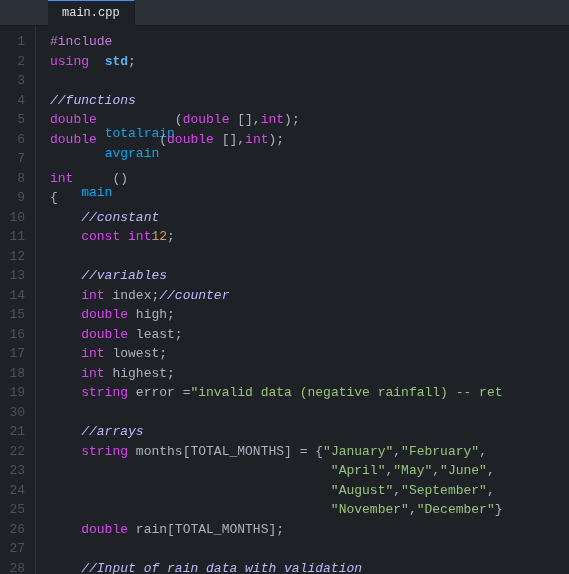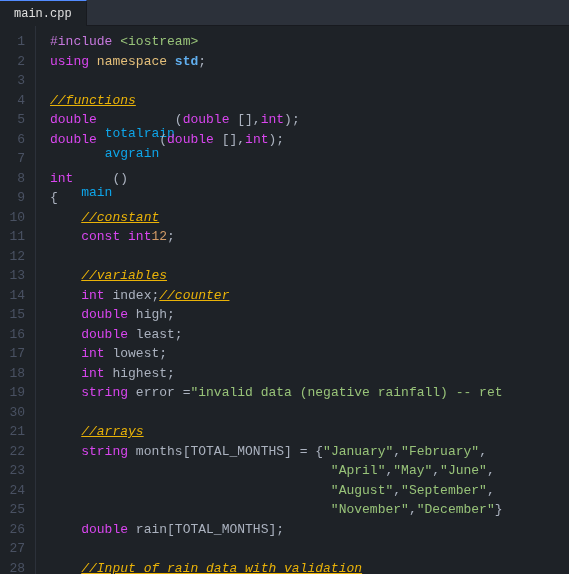--- a/index.html
+++ b/index.html
@@ -13,23 +13,24 @@
       font-family: 'Courier New', Courier, monospace;
       font-size: 13px;
       width: 569px;
       height: 574px;
       overflow: hidden;
     }
 
     .tab-bar {
       background-color: #2c313a;
       display: flex;
-      align-items: flex-start;
+      align-items: center;
       height: 26px;
       border-bottom: 1px solid #181a1f;
+      padding-left: 48px;
     }
 
     .tab {
       background-color: #3b4048;
       color: #abb2bf;
       padding: 4px 14px;
       font-size: 12px;
       height: 26px;
       display: flex;
       align-items: center;
@@ -81,21 +82,21 @@
       white-space: nowrap;
     }
 
     
     .c-include { color: #c678dd; } 
     .c-header { color: #98c379; }  
     .c-keyword { color: #d946ef; } 
     .c-ns { color: #e5c07b; }      
     .c-std { color: #61afef; font-weight: bold; }     
     .c-default { color: #abb2bf; } 
-    .c-comment { color: #eab308; font-style: italic; text-decoration: underline; } 
+    .c-comment { color: #c4b5fd; font-style: italic; } 
     .c-func { color: #0ea5e9; margin-top: 28px; }    
     .c-number { color: #d19a66; }  
     .c-string { color: #98c379; }
   </style>
 </head>
 <body>
 
 <div>
   <div class="tab-bar">
     <div class="tab active">
@@ -134,27 +135,25 @@
       <div>27</div>
       <div>28</div>
 
     </div>
 
     <div class="code-content">
 
       <div class="code-line">
         <span class="c-include">#include</span>
         <span class="c-default">&nbsp;</span>
-        <span class="c-header">&lt;iostream&gt;</span>
       </div>
 
       <div class="code-line">
         <span class="c-keyword">using</span>
         <span class="c-default">&nbsp;</span>
-        <span class="c-ns">namespace</span>
         <span class="c-default">&nbsp;</span>
         <span class="c-std">std</span>
         <span class="c-default">;</span>
       </div>
 
       <div class="code-line">&nbsp;</div>
 
       <div class="code-line">
         <span class="c-comment">//functions</span>
       </div>

